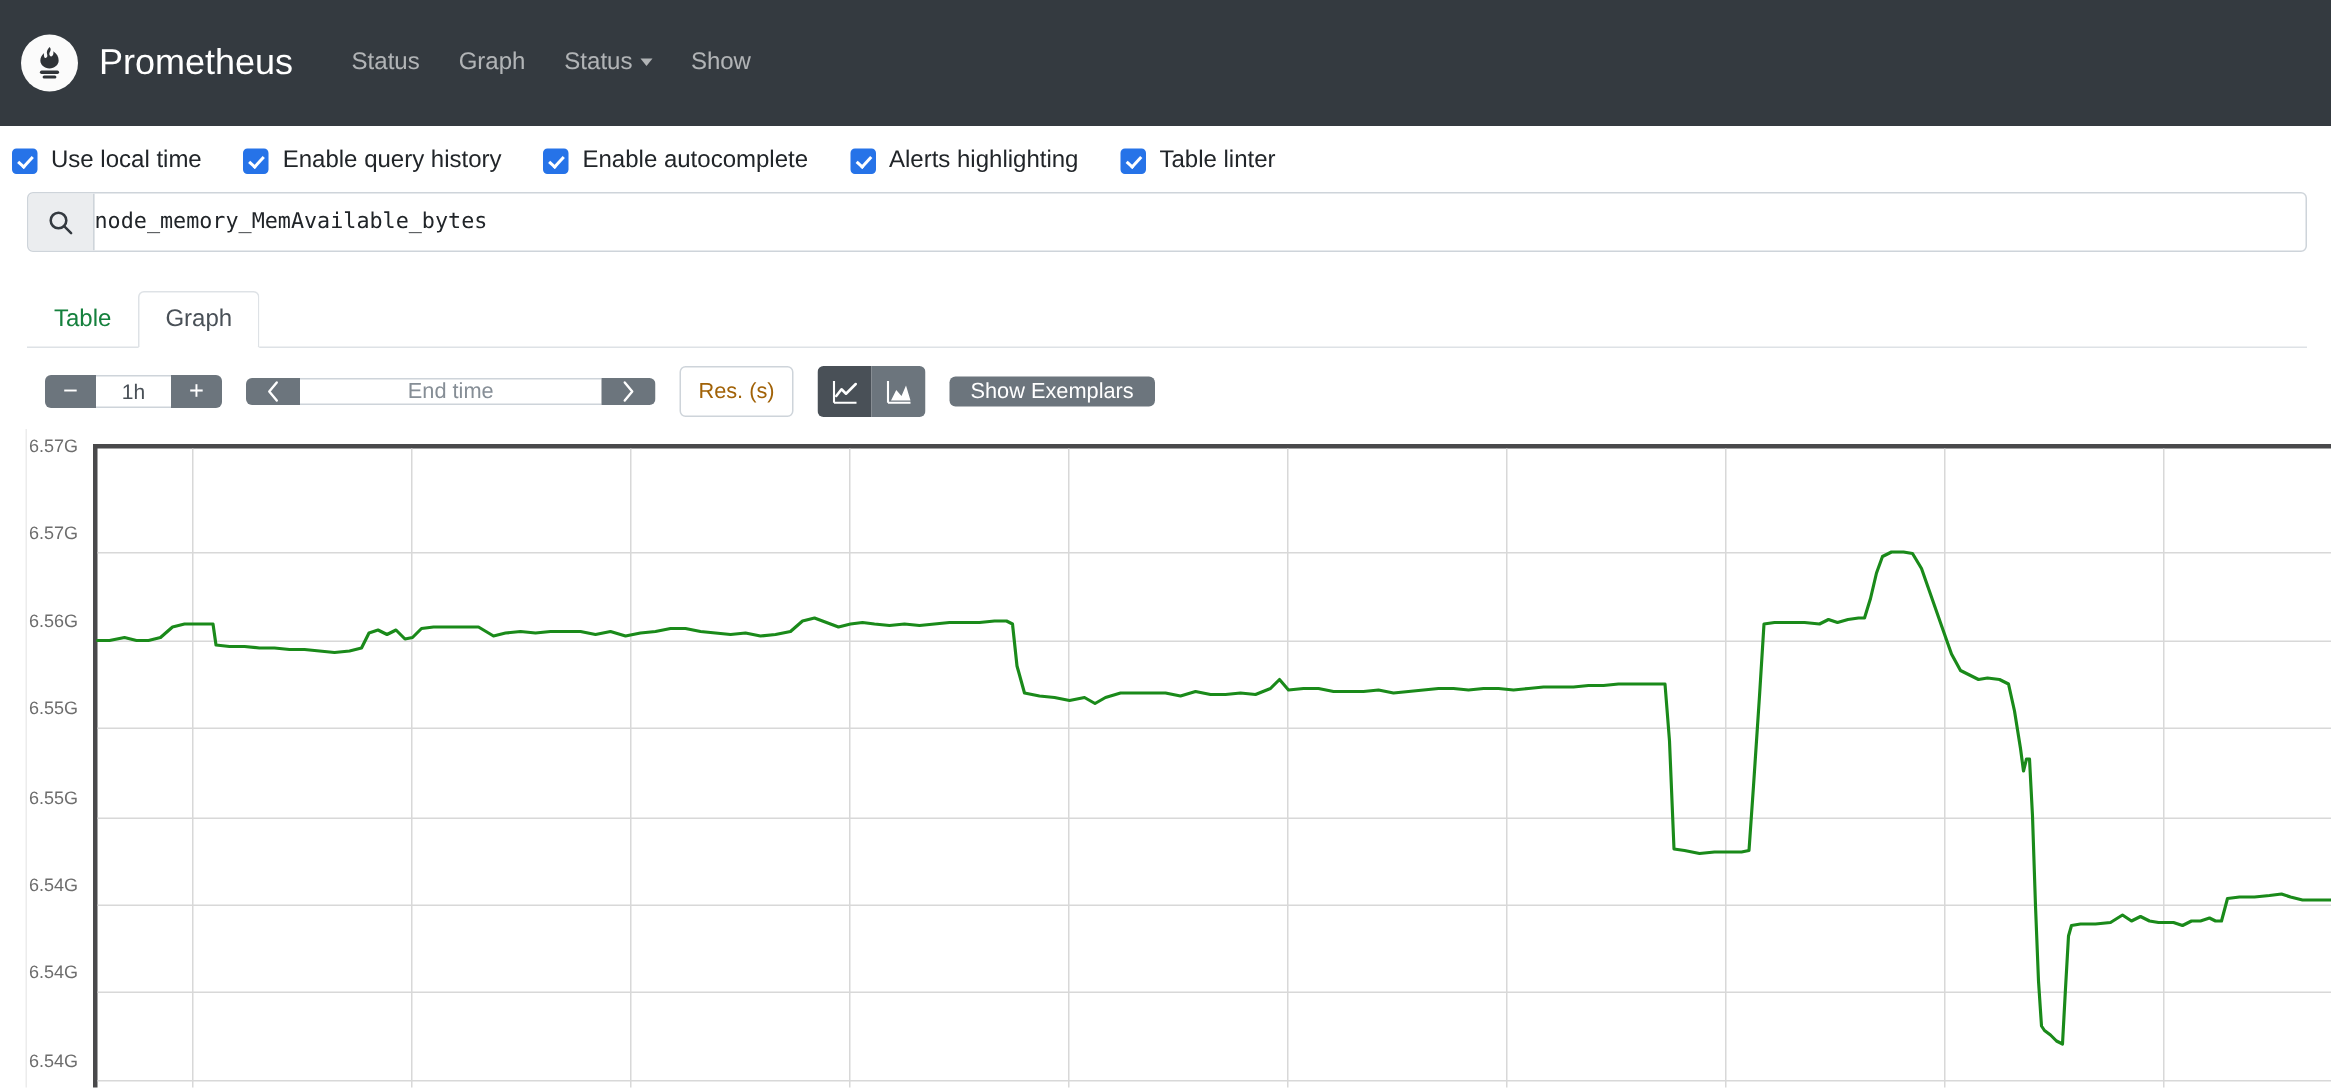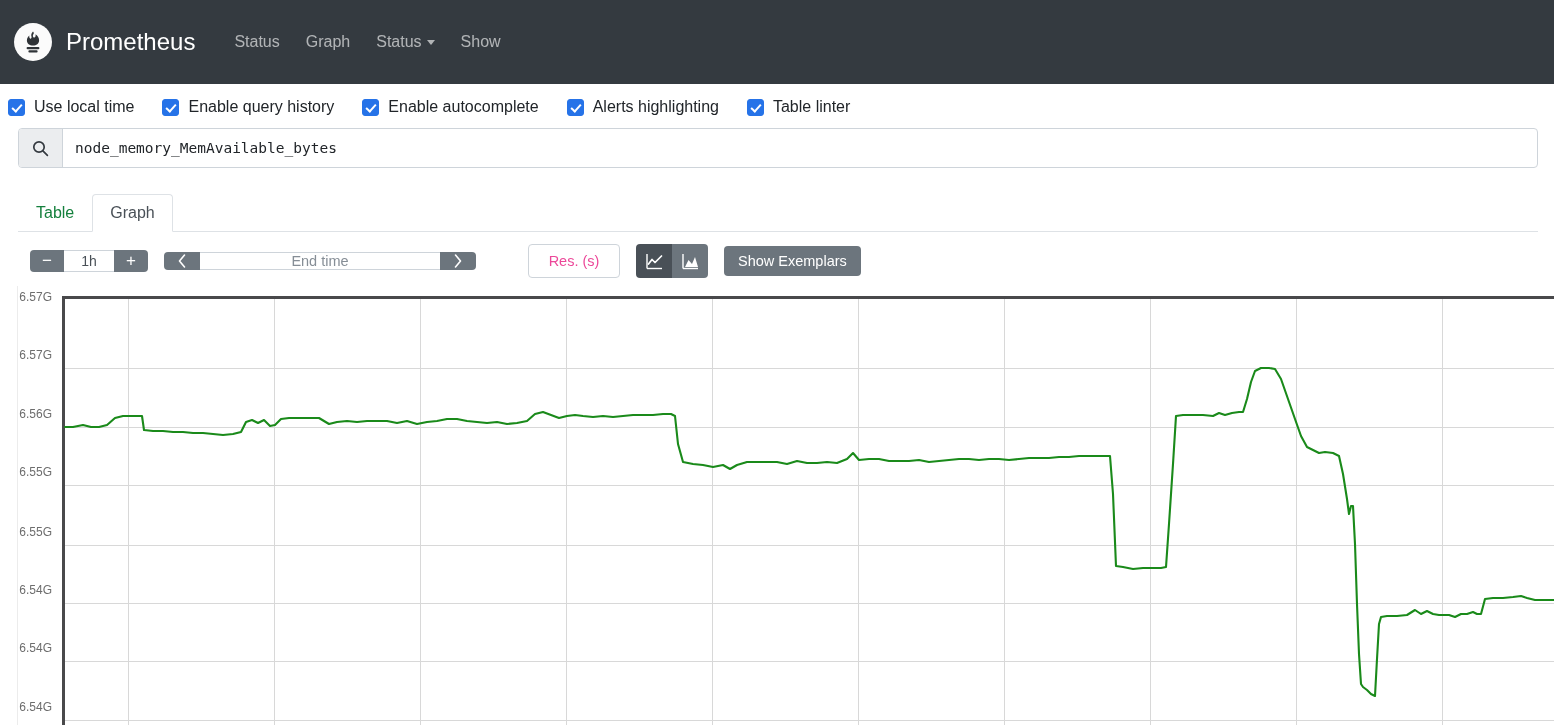--- a/index.html
+++ b/index.html
@@ -104,21 +104,21 @@
   .query-icon {
     width: 44px;
     background: #ebedef;
     border-right: 1px solid #ced4da;
     display: flex; align-items: center; justify-content: center;
     flex: 0 0 auto;
   }
   .query-text {
     flex: 1 1 auto;
     display: flex; align-items: center;
-    padding-left: 12px;
+    padding-left: 0;
     font-family: "DejaVu Sans Mono", monospace;
     font-size: 14.5px;
     color: #212529;
     white-space: nowrap;
     overflow: hidden;
   }
 
   
   .tabs {
     display: flex;
@@ -178,46 +178,45 @@
     color: #fff;
     border: none;
     width: 36px;
     display: flex; align-items: center; justify-content: center;
     cursor: pointer;
   }
   .endtime-field {
     background: #fff;
     border-top: 1px solid #ced4da;
     border-bottom: 1px solid #ced4da;
-    width: 240px;
+    width: 201px;
     display: flex; align-items: center; justify-content: center;
     font-size: 14.5px;
     color: #868e96;
   }
   .res-input {
-    width: 92px; height: 34px;
+    width: 76px; height: 34px;
     border: 1px solid #ced4da;
     border-radius: 4px;
     background: #fff;
     display: flex; align-items: center; justify-content: center;
     font-size: 14.5px;
-    color: #ec4899;
-    margin-left: 36px;
+    color: #a16207;
   }
   .type-group { display: flex; border-radius: 4px; overflow: hidden; }
   .type-btn {
     width: 36px; height: 34px;
     display: flex; align-items: center; justify-content: center;
     border: none;
     cursor: pointer;
   }
   .type-btn.on { background: #495057; }
   .type-btn.off { background: #6c757d; }
   .exemplars-btn {
-    height: 30px;
+    height: 20px;
     background: #6c757d;
     color: #fff;
     border: none;
     border-radius: 4px;
     padding: 0 14px;
     font-size: 14.5px;
     cursor: pointer;
     font-family: "Liberation Sans", sans-serif;
     white-space: nowrap;
   }

